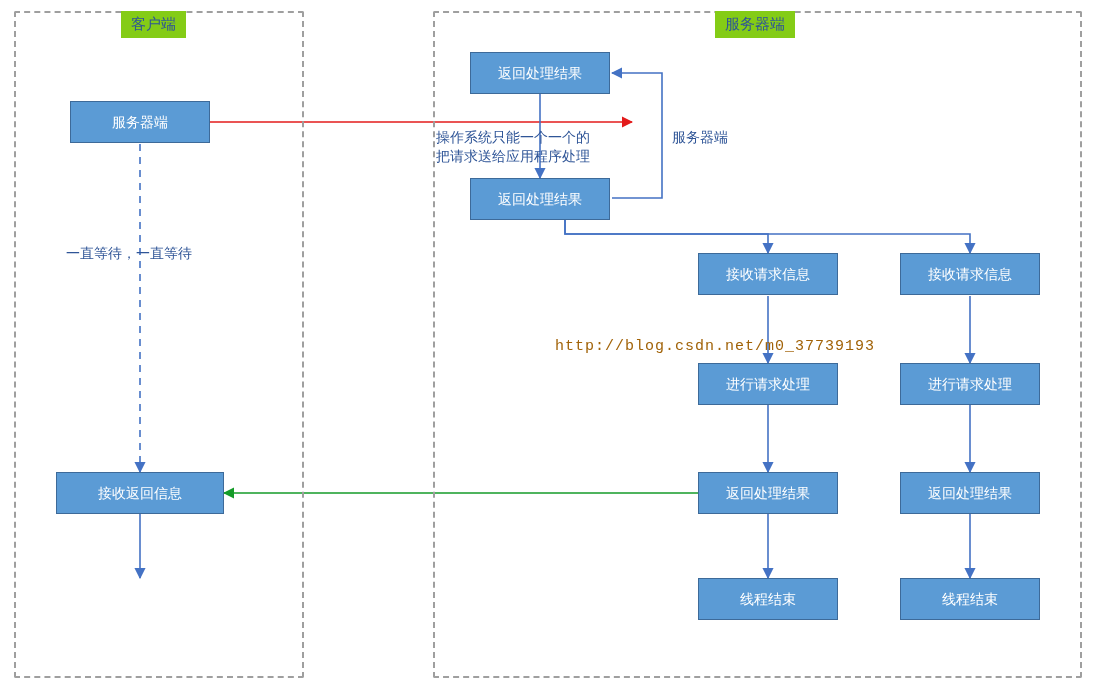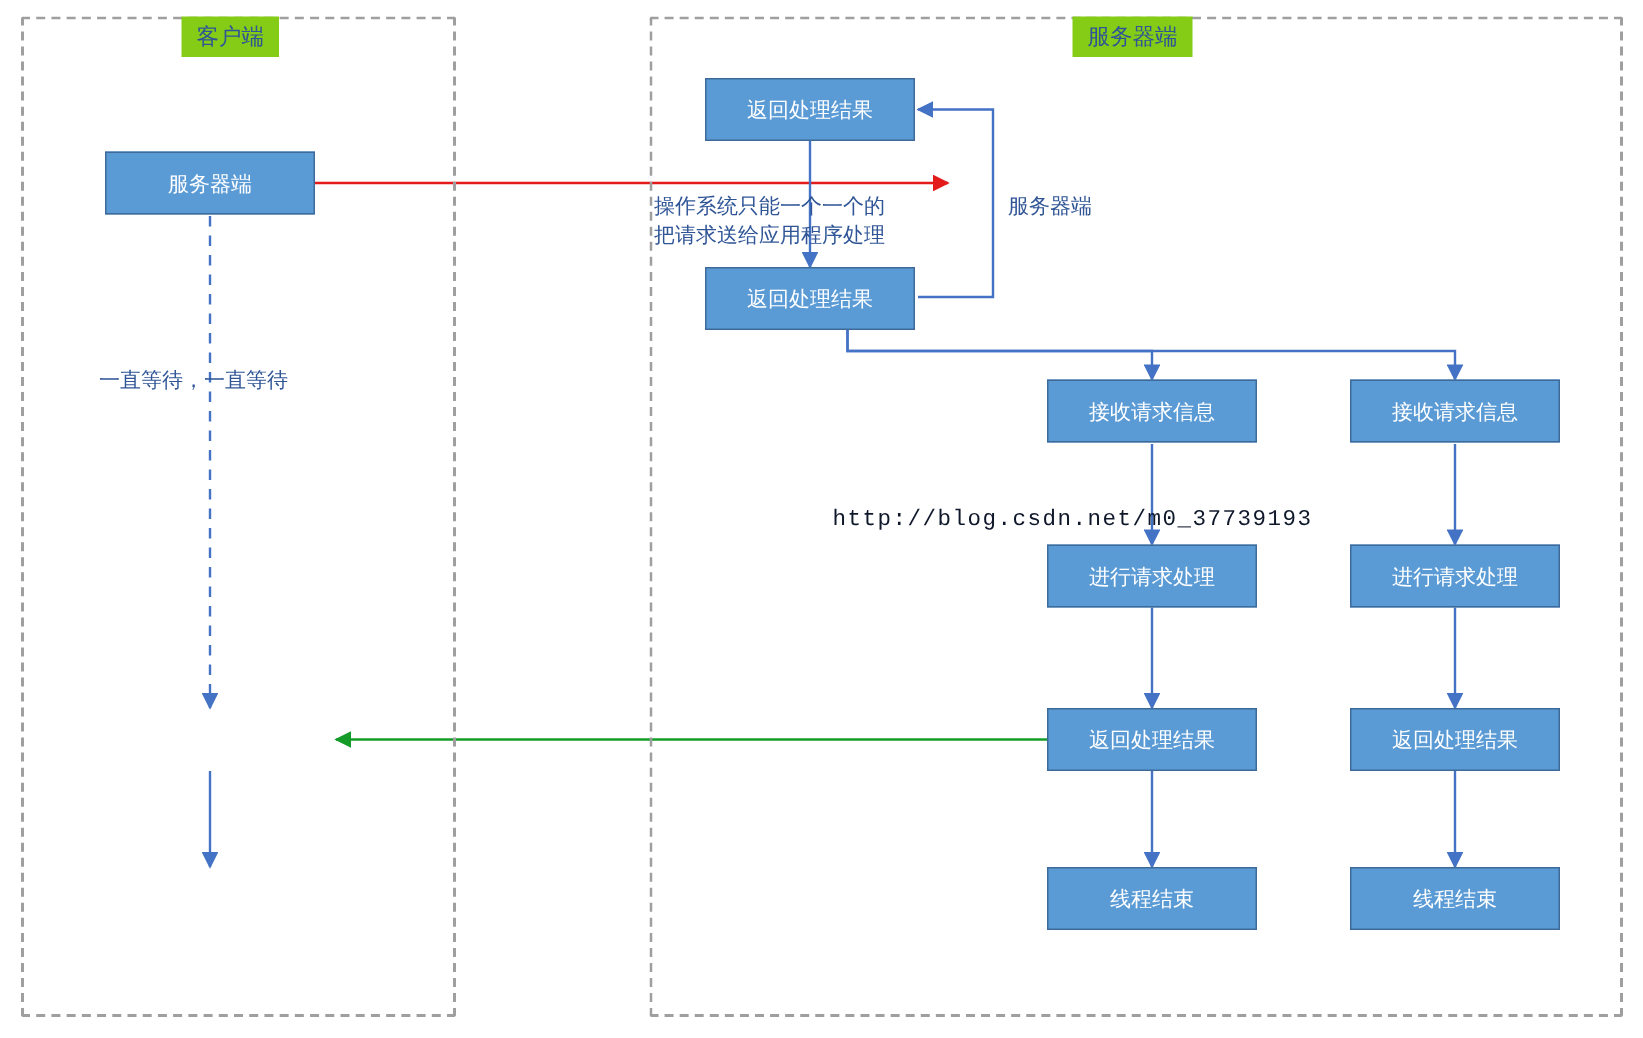--- a/index.html
+++ b/index.html
@@ -51,21 +51,21 @@
   }
   .edge-label {
     position: absolute;
     color: #2f5597;
     font-size: 14px;
     line-height: 1.35;
     white-space: nowrap;
   }
   .watermark {
     position: absolute;
-    color: #0f172a;
+    color: #a16207;
     font-family: "Courier New", monospace;
     font-size: 15px;
     letter-spacing: 1px;
     pointer-events: none;
   }
 </style>
 </head>
 <body>
 
 <div class="canvas">
@@ -109,20 +109,21 @@
   </svg>
 
   <div class="panel" style="left:14px; top:11px; width:290px; height:667px;">
     <div class="panel-title" style="left:105px;">客户端</div>
   </div>
   <div class="panel" style="left:433px; top:11px; width:649px; height:667px;">
     <div class="panel-title" style="left:280px;">服务器端</div>
   </div>
 
   <div class="node" style="left:70px;  top:101px; width:140px; height:42px;">服务器端</div>
+  <div class="node" style="left:56px;  top:472px; width:168px; height:42px;">接收返回信息</div>
 
   <div class="node" style="left:470px; top:52px;  width:140px; height:42px;">返回处理结果</div>
   <div class="node" style="left:470px; top:178px; width:140px; height:42px;">返回处理结果</div>
 
   <div class="node" style="left:698px; top:253px; width:140px; height:42px;">接收请求信息</div>
   <div class="node" style="left:698px; top:363px; width:140px; height:42px;">进行请求处理</div>
   <div class="node" style="left:698px; top:472px; width:140px; height:42px;">返回处理结果</div>
   <div class="node" style="left:698px; top:578px; width:140px; height:42px;">线程结束</div>
 
   <div class="node" style="left:900px; top:253px; width:140px; height:42px;">接收请求信息</div>

